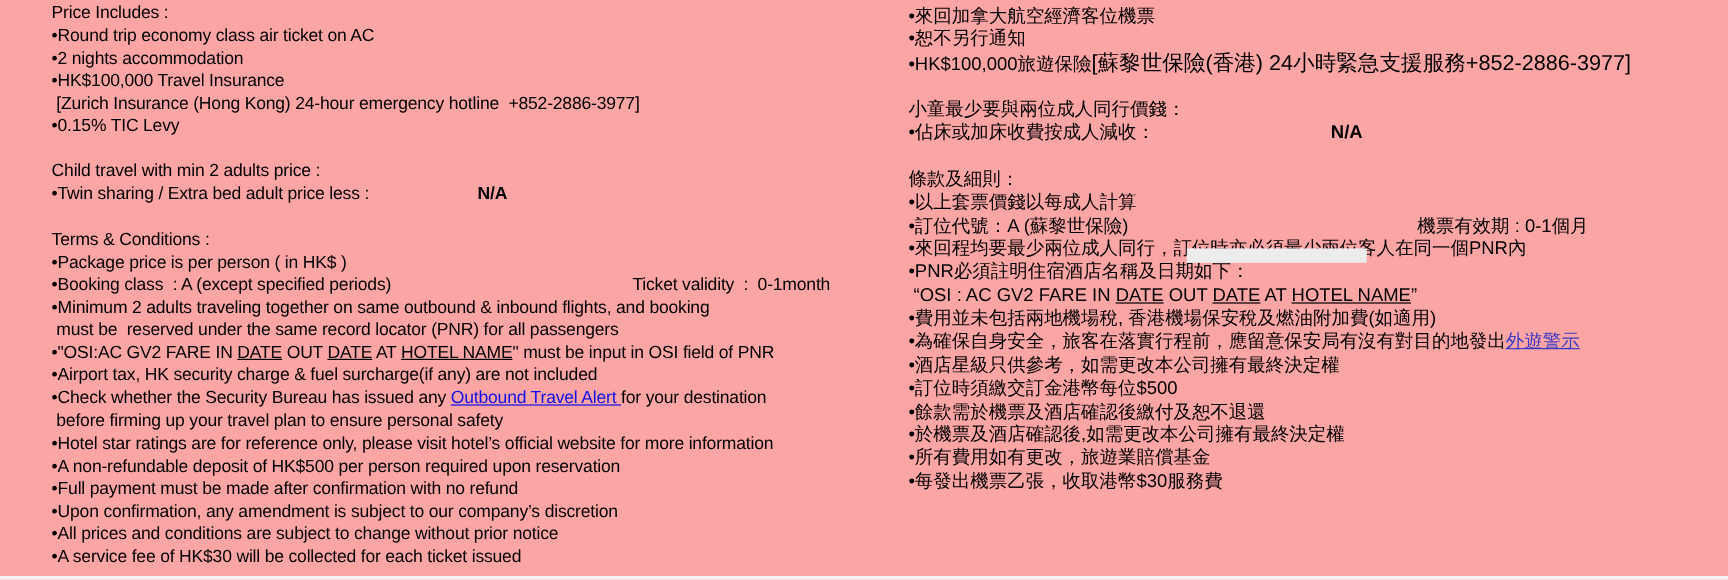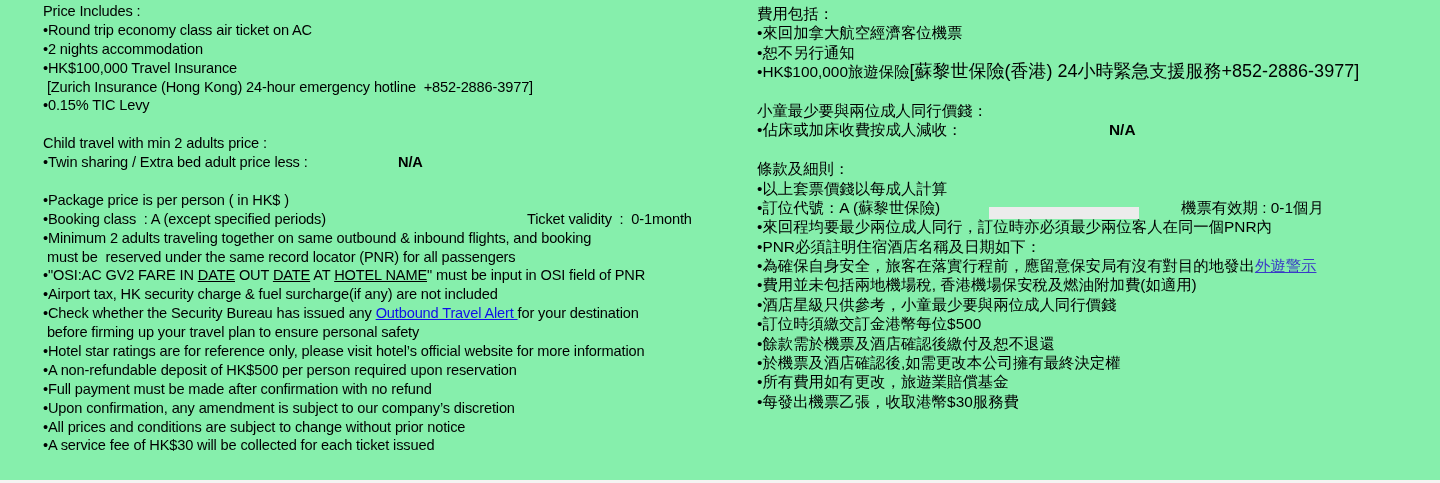--- a/index.html
+++ b/index.html
@@ -1,20 +1,20 @@
 <!DOCTYPE html>
 <html><head>
 <meta charset="utf-8">
 <style>
   html,body{margin:0;padding:0;}
   body{
     width:1440px;height:483px;background:#ffffff;color:#000000;
     font-family:"Liberation Sans",sans-serif;overflow:hidden;
   }
-  #page{position:relative;width:1440px;height:483px;background:#86efac;}
+  #page{position:relative;width:1440px;height:483px;background:#fca5a5;}
   .col{position:absolute;top:0;}
   #col-en{left:43px;top:2px;font-size:14.6px;letter-spacing:-0.15px;}
   #col-zh{left:757px;top:4px;font-size:15.4px;}
   .line{position:relative;white-space:pre;}
   #col-en .line{height:18.9px;line-height:18.9px;}
   #col-zh .line{height:19.4px;line-height:19.4px;}
   .line span,.line a{white-space:pre;}
   .b{font-weight:bold;}
   .u{text-decoration:underline;}
   .sm{font-size:18px;}
@@ -31,52 +31,53 @@
       <div class="line"><span>Price Includes :</span></div>
       <div class="line"><span>•Round trip economy class air ticket on AC</span></div>
       <div class="line"><span>•2 nights accommodation</span></div>
       <div class="line"><span>•HK$100,000 Travel Insurance</span></div>
       <div class="line"><span> [Zurich Insurance (Hong Kong) 24-hour emergency hotline  +852-2886-3977]</span></div>
       <div class="line"><span>•0.15% TIC Levy</span></div>
       <div class="line"></div>
       <div class="line"><span>Child travel with min 2 adults price :</span></div>
       <div class="line"><span>•Twin sharing / Extra bed adult price less :</span><span class="b abs" style="left: 355px;">N/A</span></div>
       <div class="line"></div>
+      <div class="line"><span>Terms &amp; Conditions :</span></div>
       <div class="line"><span>•Package price is per person ( in HK$ )</span></div>
       <div class="line"><span>•Booking class  : A (except specified periods)</span><span class="abs" style="left: 484px;">Ticket validity  :  0-1month</span></div>
       <div class="line"><span>•Minimum 2 adults traveling together on same outbound &amp; inbound flights, and booking</span></div>
       <div class="line"><span> must be  reserved under the same record locator (PNR) for all passengers</span></div>
       <div class="line"><span>•"OSI:AC GV2 FARE IN </span><span class="u">DATE</span><span> OUT </span><span class="u">DATE</span><span> AT </span><span class="u">HOTEL NAME</span><span>" must be input in OSI field of PNR</span></div>
       <div class="line"><span>•Airport tax, HK security charge &amp; fuel surcharge(if any) are not included</span></div>
       <div class="line"><span>•Check whether the Security Bureau has issued any </span><a class="lk" href="#" style="color: rgb(15, 15, 232);">Outbound Travel Alert </a><span>for your destination</span></div>
       <div class="line"><span> before firming up your travel plan to ensure personal safety</span></div>
       <div class="line"><span>•Hotel star ratings are for reference only, please visit hotel’s official website for more information</span></div>
       <div class="line"><span>•A non-refundable deposit of HK$500 per person required upon reservation</span></div>
       <div class="line"><span>•Full payment must be made after confirmation with no refund</span></div>
       <div class="line"><span>•Upon confirmation, any amendment is subject to our company’s discretion</span></div>
       <div class="line"><span>•All prices and conditions are subject to change without prior notice</span></div>
       <div class="line"><span>•A service fee of HK$30 will be collected for each ticket issued</span></div>
     </div>
   <div id="col-zh" class="col">
-      <div class="line"><span>費用包括：</span></div>
       <div class="line"><span>•來回加拿大航空經濟客位機票</span></div>
       <div class="line"><span>•恕不另行通知</span></div>
       <div class="line"><span>•HK$100,000旅遊保險</span><span class="sm">[蘇黎世保險(香港) 24小時緊急支援服務+852-2886-3977]</span></div>
       <div class="line"></div>
       <div class="line"><span>小童最少要與兩位成人同行價錢：</span></div>
       <div class="line"><span>•佔床或加床收費按成人減收：</span><span class="b abs" style="left: 352px;">N/A</span></div>
       <div class="line"></div>
       <div class="line"><span>條款及細則：</span></div>
       <div class="line"><span>•以上套票價錢以每成人計算</span></div>
       <div class="line"><span>•訂位代號：A (蘇黎世保險)</span><span class="abs" style="left: 424px;">機票有效期 : 0-1個月</span></div>
       <div class="line"><span>•來回程均要最少兩位成人同行，訂位時亦必須最少兩位客人在同一個PNR內</span></div>
       <div class="line"><span>•PNR必須註明住宿酒店名稱及日期如下：</span></div>
+      <div class="line"><span> “OSI : AC GV2 FARE IN </span><span class="u">DATE</span><span> OUT </span><span class="u">DATE</span><span> AT </span><span class="u">HOTEL NAME</span><span>”</span></div>
+      <div class="line"><span>•費用並未包括兩地機場稅, 香港機場保安稅及燃油附加費(如適用)</span></div>
       <div class="line"><span>•為確保自身安全，旅客在落實行程前，應留意保安局有沒有對目的地發出</span><a class="lk" href="#" style="color: rgb(58, 58, 198);">外遊警示</a></div>
-      <div class="line"><span>•費用並未包括兩地機場稅, 香港機場保安稅及燃油附加費(如適用)</span></div>
-      <div class="line"><span>•酒店星級只供參考，小童最少要與兩位成人同行價錢</span></div>
+      <div class="line"><span>•酒店星級只供參考，如需更改本公司擁有最終決定權</span></div>
       <div class="line"><span>•訂位時須繳交訂金港幣每位$500</span></div>
       <div class="line"><span>•餘款需於機票及酒店確認後繳付及恕不退還</span></div>
       <div class="line"><span>•於機票及酒店確認後,如需更改本公司擁有最終決定權</span></div>
       <div class="line"><span>•所有費用如有更改，旅遊業賠償基金</span></div>
       <div class="line"><span>•每發出機票乙張，收取港幣$30服務費</span></div>
     </div>
   <div class="artifact"></div>
   <div class="bottom-strip"></div>
 </div>
 

